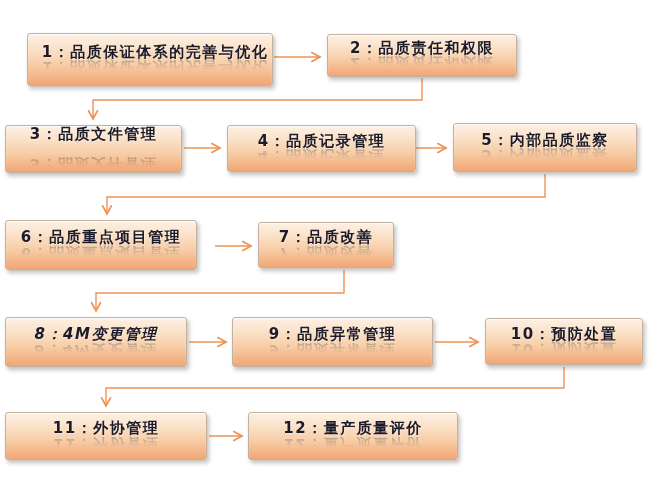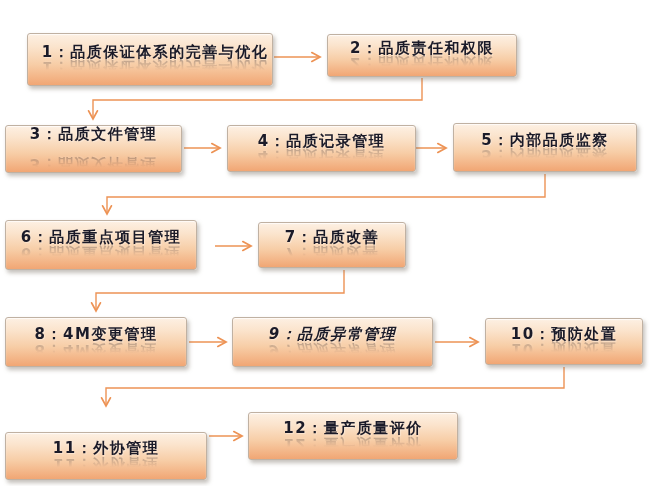--- a/index.html
+++ b/index.html
@@ -50,25 +50,25 @@
     -webkit-mask-image: linear-gradient(to top, rgba(0,0,0,0.9) 5%, transparent 70%);
     mask-image: linear-gradient(to top, rgba(0,0,0,0.9) 5%, transparent 70%);
   }
   
   .b1  { left: 27px;  top: 33px;  width: 246px; height: 53px; padding-left: 10px; }
   .b2  { left: 327px; top: 34px;  width: 190px; height: 43px; }
   .b3  { left: 5px;   top: 125px; width: 177px; height: 48px; justify-content: space-between; }
   .b4  { left: 227px; top: 125px; width: 189px; height: 47px; }
   .b5  { left: 453px; top: 123px; width: 184px; height: 49px; }
   .b6  { left: 5px;   top: 220px; width: 192px; height: 50px; }
-  .b7  { left: 258px; top: 222px; width: 148px; height: 46px; }
-  .b8  { left: 5px;   top: 317px; width: 182px; height: 50px; }
-  .b9  { left: 232px; top: 317px; width: 201px; height: 50px; font-style: italic; }
+  .b7  { left: 258px; top: 222px; width: 136px; height: 46px; }
+  .b8  { left: 5px;   top: 317px; width: 182px; height: 50px; font-style: italic; }
+  .b9  { left: 232px; top: 317px; width: 201px; height: 50px; }
   .b10 { left: 485px; top: 318px; width: 158px; height: 47px; }
-  .b11 { left: 5px;   top: 432px; width: 202px; height: 48px; }
+  .b11 { left: 5px;   top: 412px; width: 202px; height: 48px; }
   .b12 { left: 248px; top: 412px; width: 210px; height: 48px; }
 </style>
 </head>
 <body>
 
 <div class="canvas">
 
   <svg class="connectors" viewBox="0 0 650 486" xmlns="http://www.w3.org/2000/svg">
     <defs>
       <marker id="arrow" viewBox="0 0 10 10" refX="8" refY="5" markerWidth="9" markerHeight="9" orient="auto">

